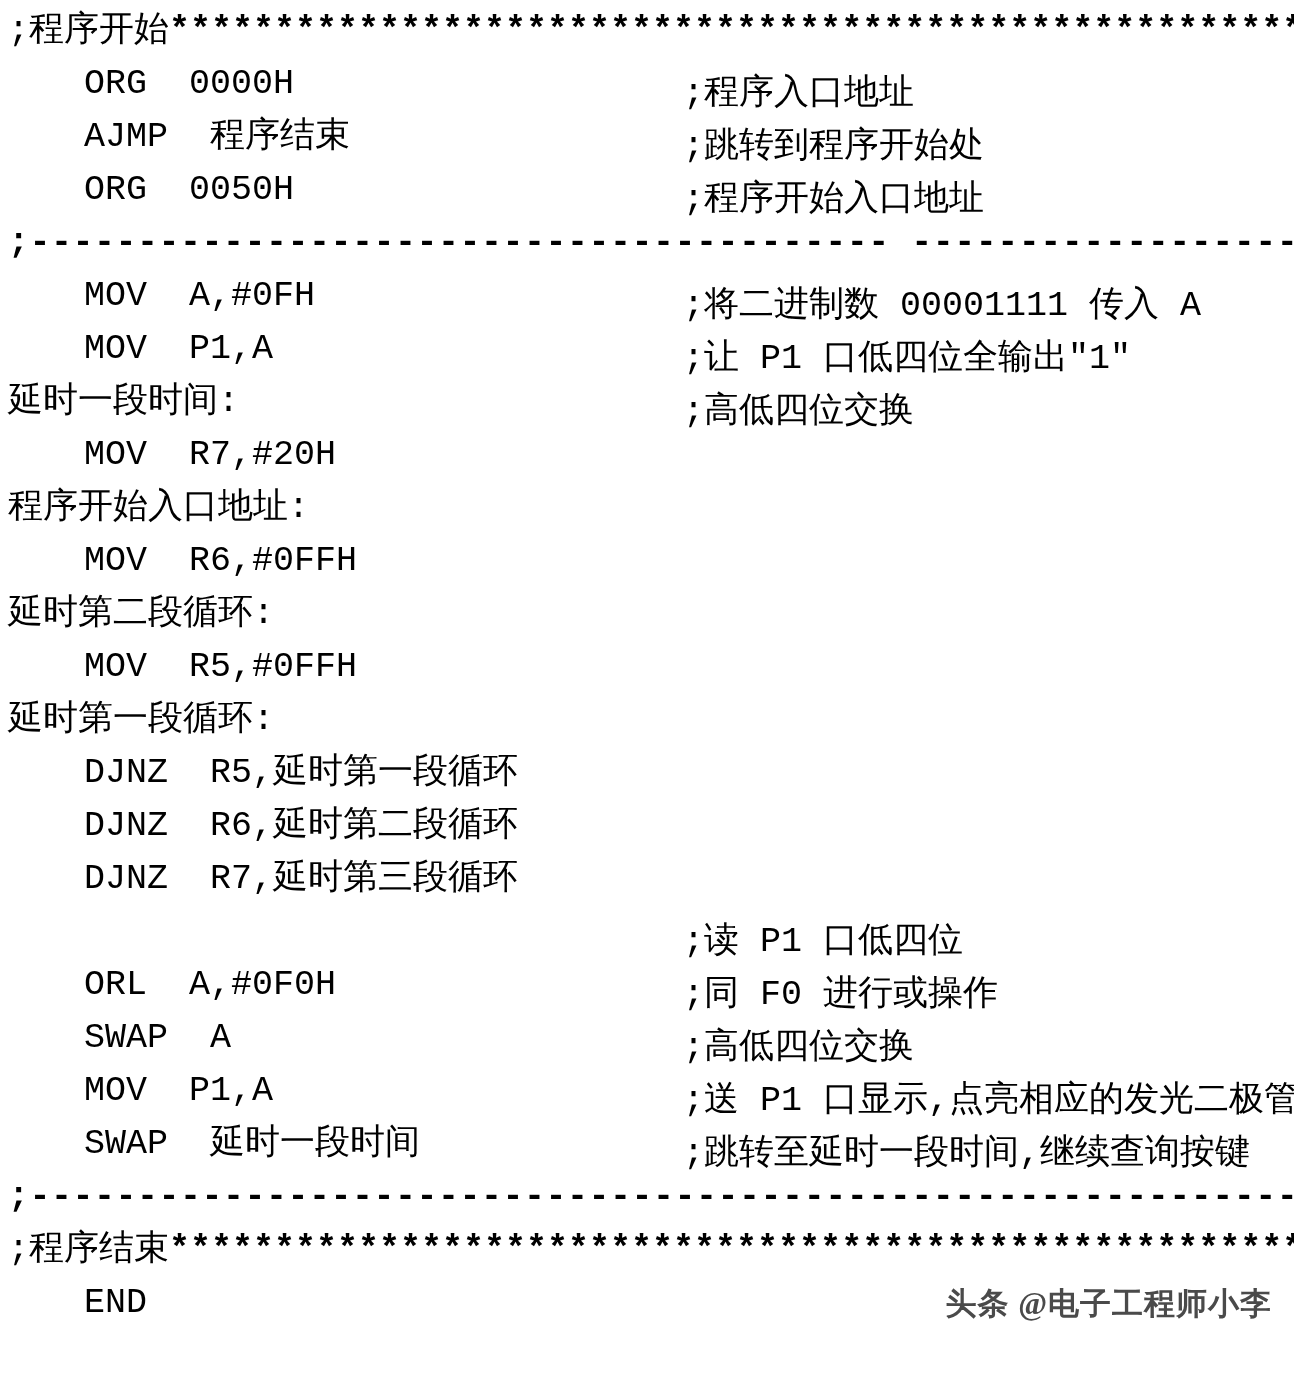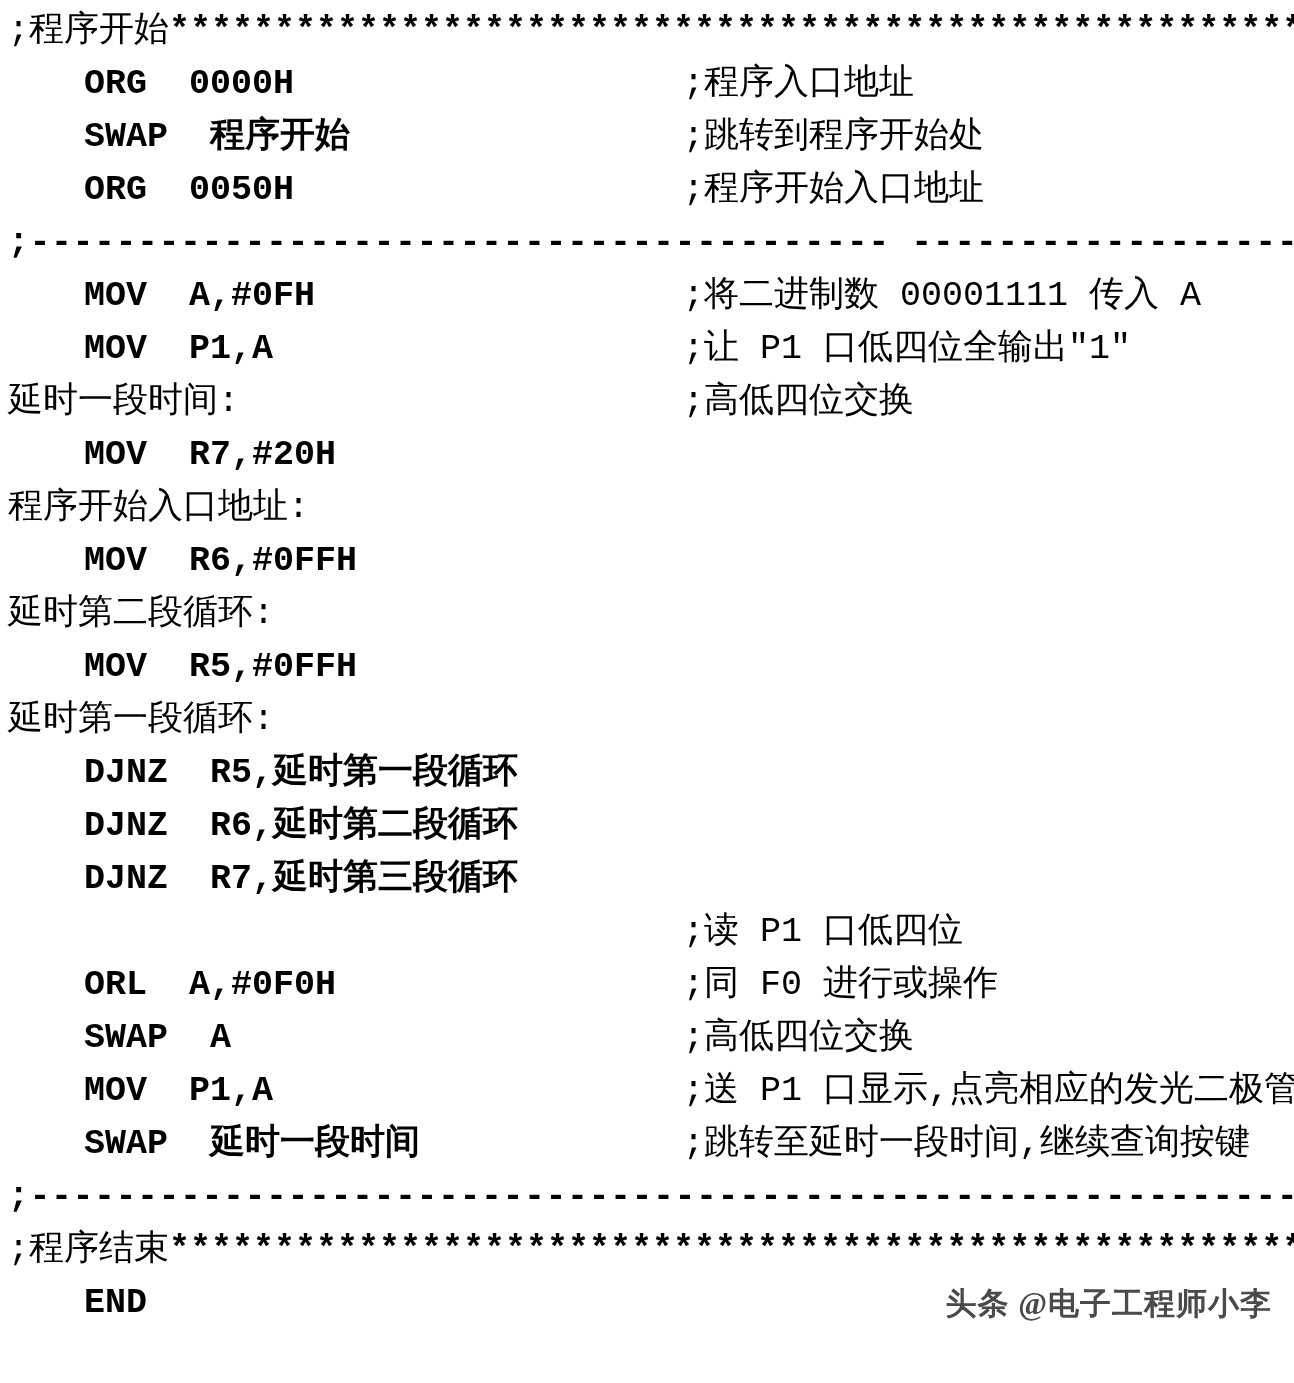--- a/index.html
+++ b/index.html
@@ -25,25 +25,25 @@
   .line {
     position: relative;
     height: 53px;
     line-height: 53px;
     font-size: 35px;
     white-space: pre;
     overflow: visible;
     margin-left: 8px;
   }
   .line .code   { display: inline; }
-  .line.indent .code { padding-left: 76px; font-weight: bold; }
+  .line.indent .code { padding-left: 76px; }
   .line .comment {
     position: absolute;
     left: 675px;
-    top: 0;
+    top: 10px;
     white-space: pre;
   }
   .line.separator .code {
     font-weight: bold;
     letter-spacing: 0.5px;
   }
   .line.banner .stars {
     font-weight: bold;
   }
   .watermark {
@@ -59,21 +59,21 @@
     white-space: pre;
   }
 </style>
 </head>
 <body>
 
 <div class="page">
   <div class="code-listing">
       <div class="line banner"><span class="code">;程序开始</span><span class="stars">******************************************************</span></div>
       <div class="line instruction indent"><span class="code">ORG  0000H</span><span class="comment">;程序入口地址</span></div>
-      <div class="line instruction indent"><span class="code">SWAP  程序开始</span><span class="comment">;跳转到程序开始处</span></div>
+      <div class="line instruction indent"><span class="code">AJMP  程序结束</span><span class="comment">;跳转到程序开始处</span></div>
       <div class="line instruction indent"><span class="code">ORG  0050H</span><span class="comment">;程序开始入口地址</span></div>
       <div class="line separator"><span class="code">;---------------------------------------- -------------------</span></div>
       <div class="line instruction indent"><span class="code">MOV  A,#0FH</span><span class="comment">;将二进制数 00001111 传入 A</span></div>
       <div class="line instruction indent"><span class="code">MOV  P1,A</span><span class="comment">;让 P1 口低四位全输出"1"</span></div>
       <div class="line label"><span class="code">延时一段时间:</span><span class="comment">;高低四位交换</span></div>
       <div class="line instruction indent"><span class="code">MOV  R7,#20H</span></div>
       <div class="line label"><span class="code">程序开始入口地址:</span></div>
       <div class="line instruction indent"><span class="code">MOV  R6,#0FFH</span></div>
       <div class="line label"><span class="code">延时第二段循环:</span></div>
       <div class="line instruction indent"><span class="code">MOV  R5,#0FFH</span></div>

